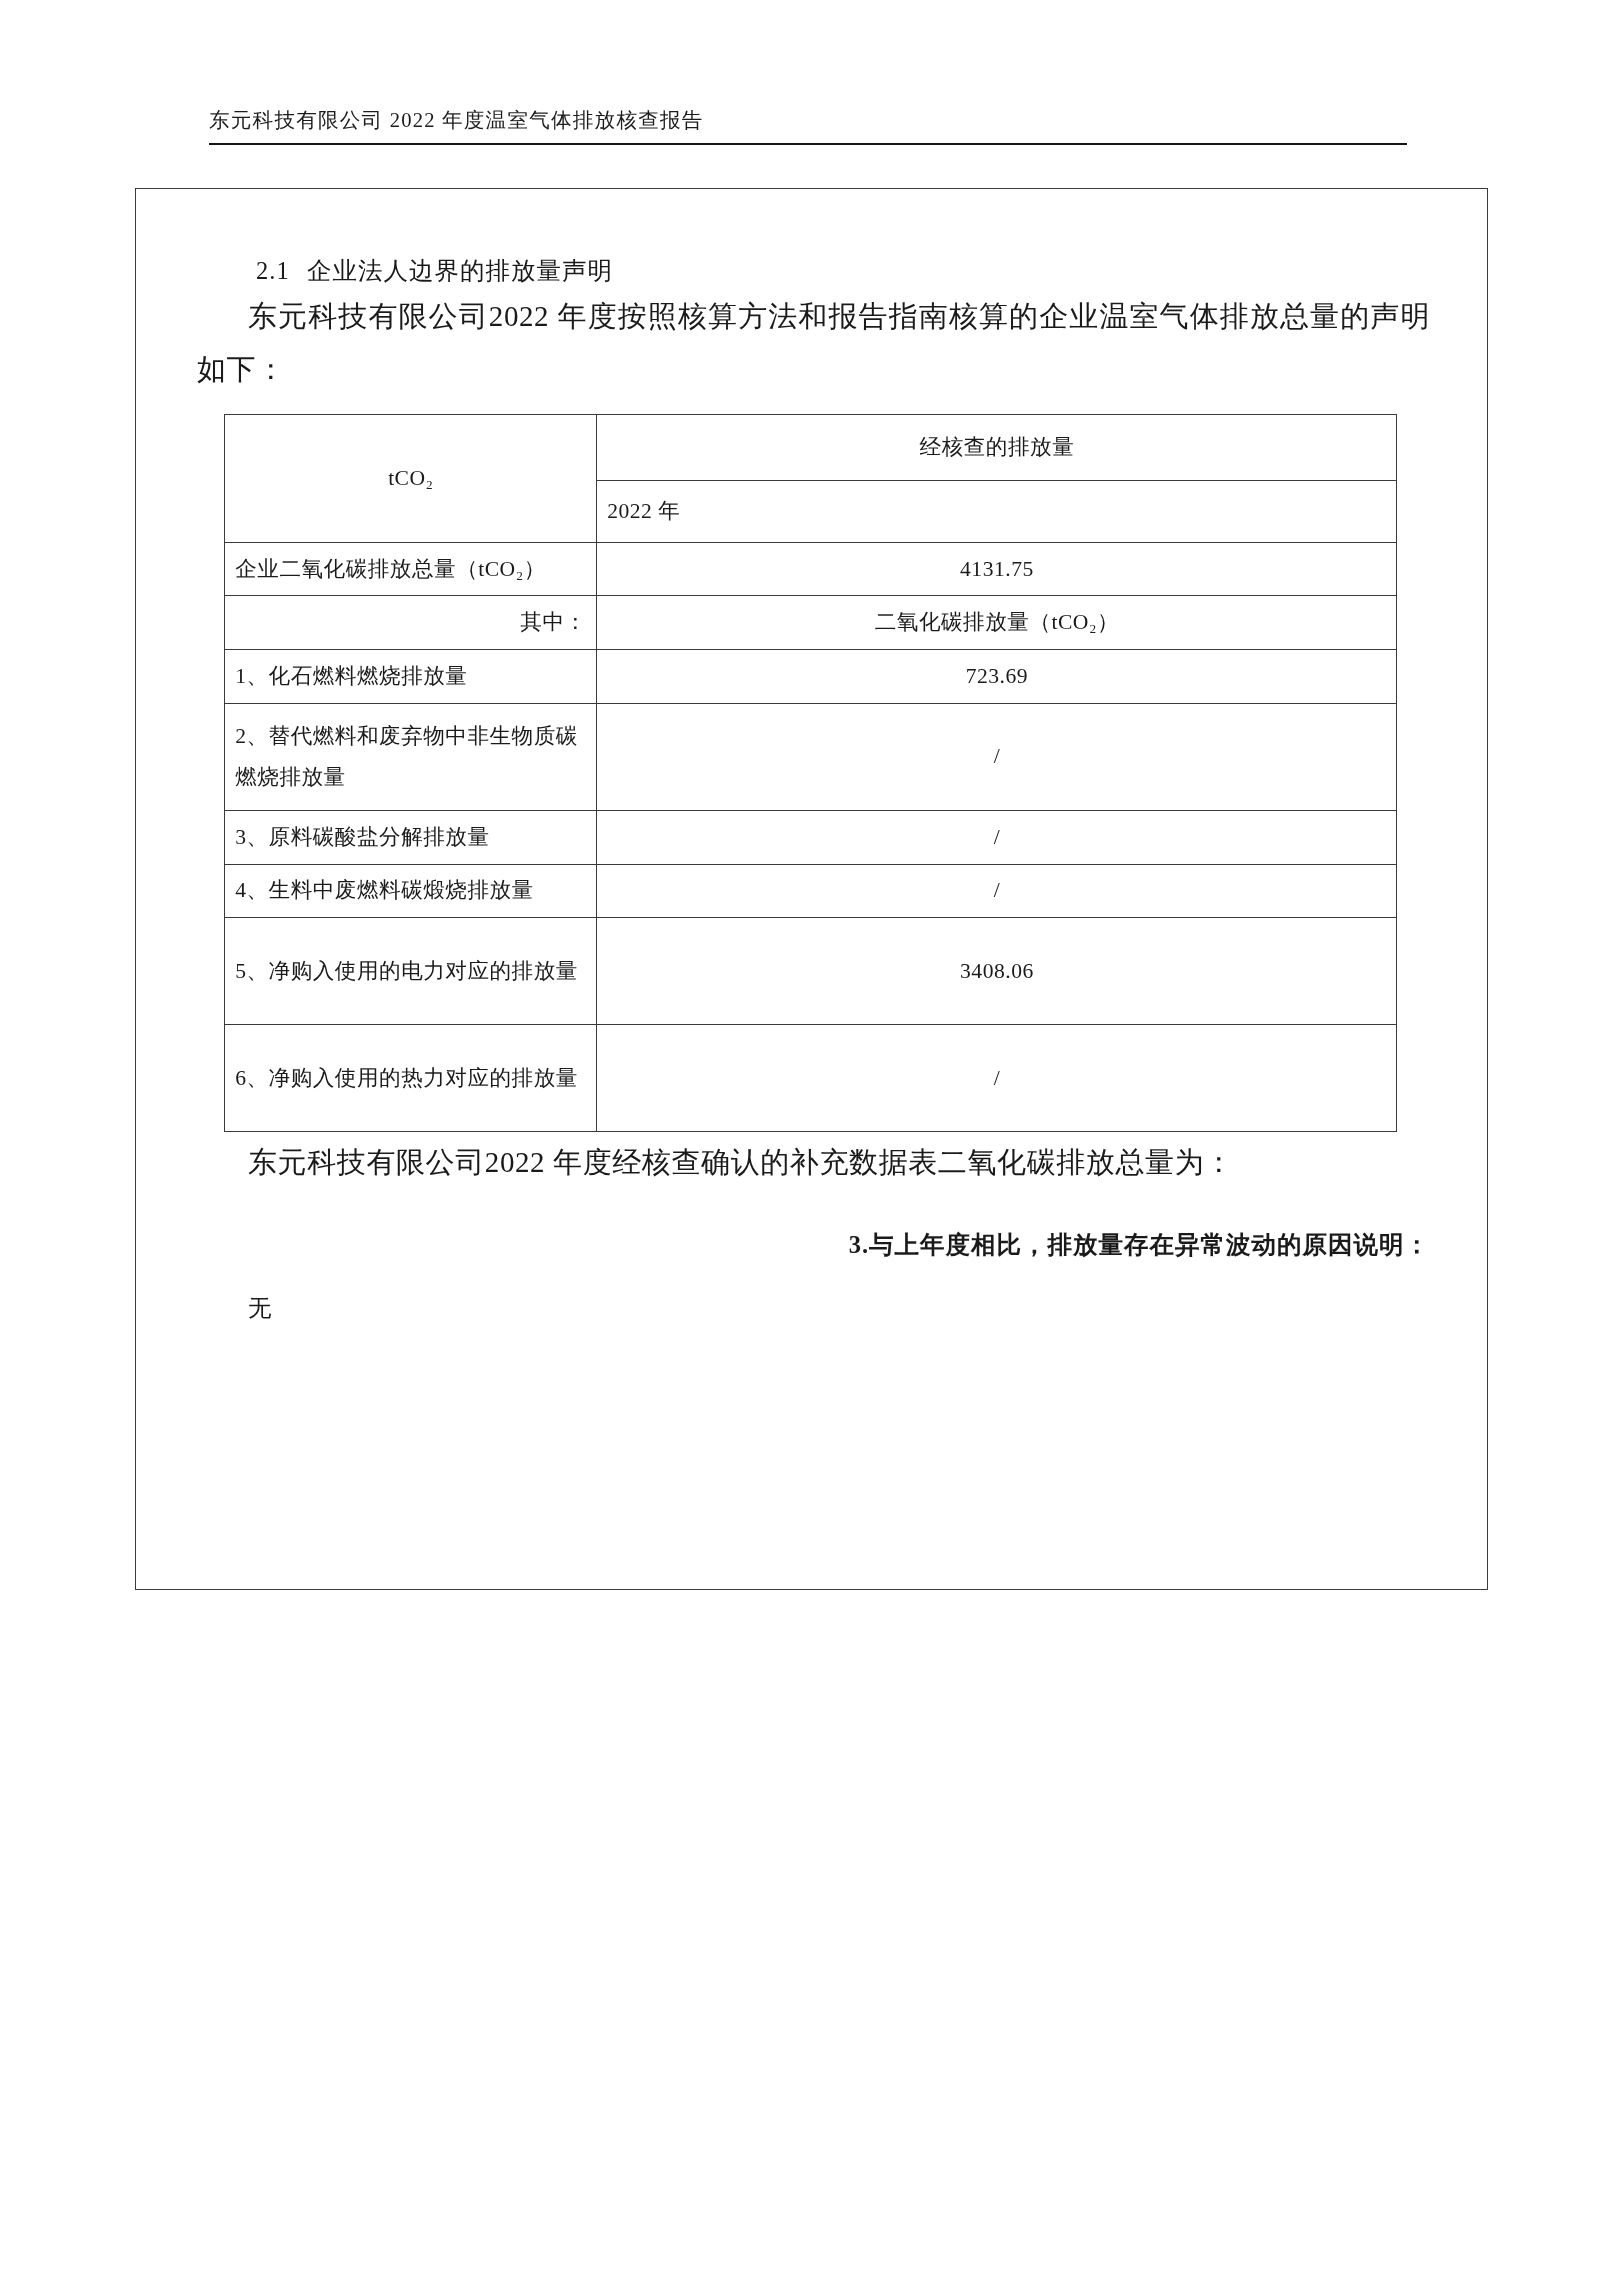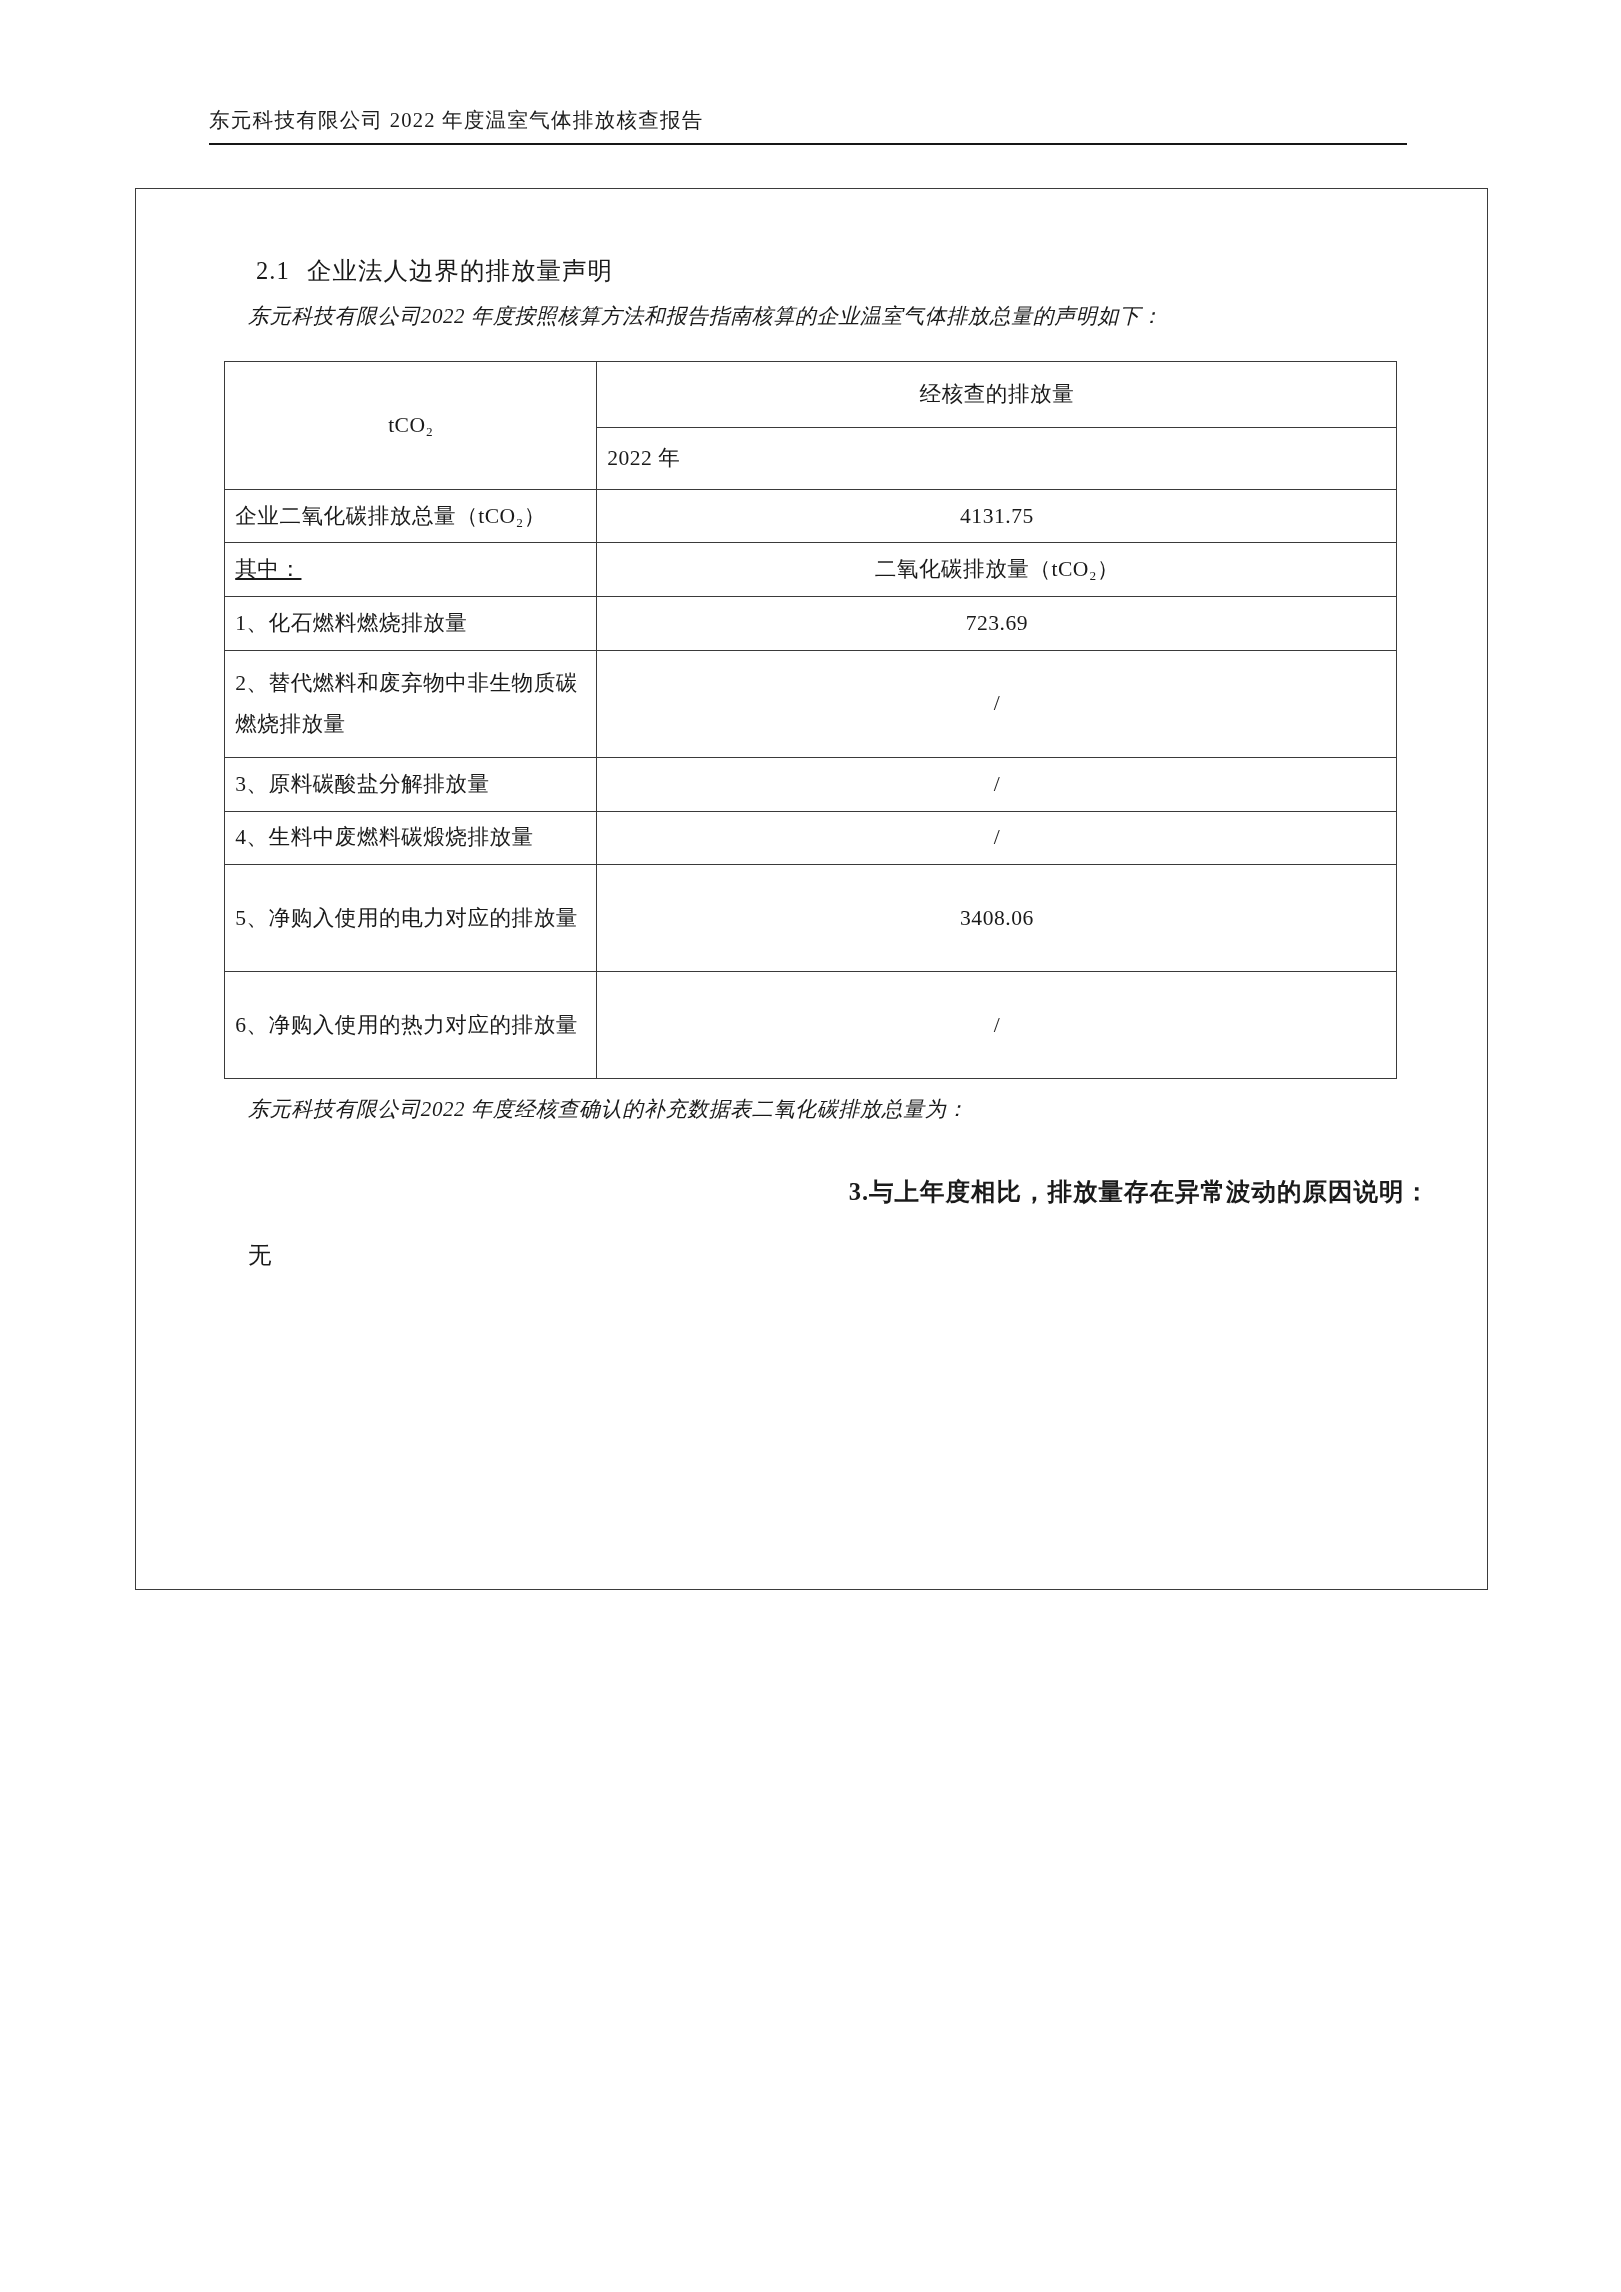--- a/index.html
+++ b/index.html
@@ -68,26 +68,25 @@
     margin: 0 0 3.9px 0;
     padding-left: 59px;
     white-space: nowrap;
   }
   .sec-heading .num {
     display: inline-block;
     min-width: 51px;
     margin-top: 46px;
   }
   .para {
-    font-size: 21px;
+    font-size: 29px;
     line-height: 53px;
     letter-spacing: 0.6px;
     margin: 0;
     text-align: justify;
-    font-style: italic;
   }
   .para.indent {
     text-indent: 51px;
   }
   .para-block {
     margin-top: 3.9px;
     margin-bottom: 5.9px;
   }
 
   
@@ -125,23 +124,22 @@
     height: 49px;
   }
   .cell-left {
     text-align: left;
     padding-left: 13.7px;
   }
   .cell-center {
     text-align: center;
   }
   .cell-indent {
-    text-align: left;
+    text-align: right;
     padding-left: 67px;
-    text-decoration: underline;
   }
   .row-tall td { height: 94px; }
 
   
   table.supp {
     border-collapse: collapse;
     width: 1172px;
     margin: 43px 0 0 27.4px;
     table-layout: fixed;
   }

